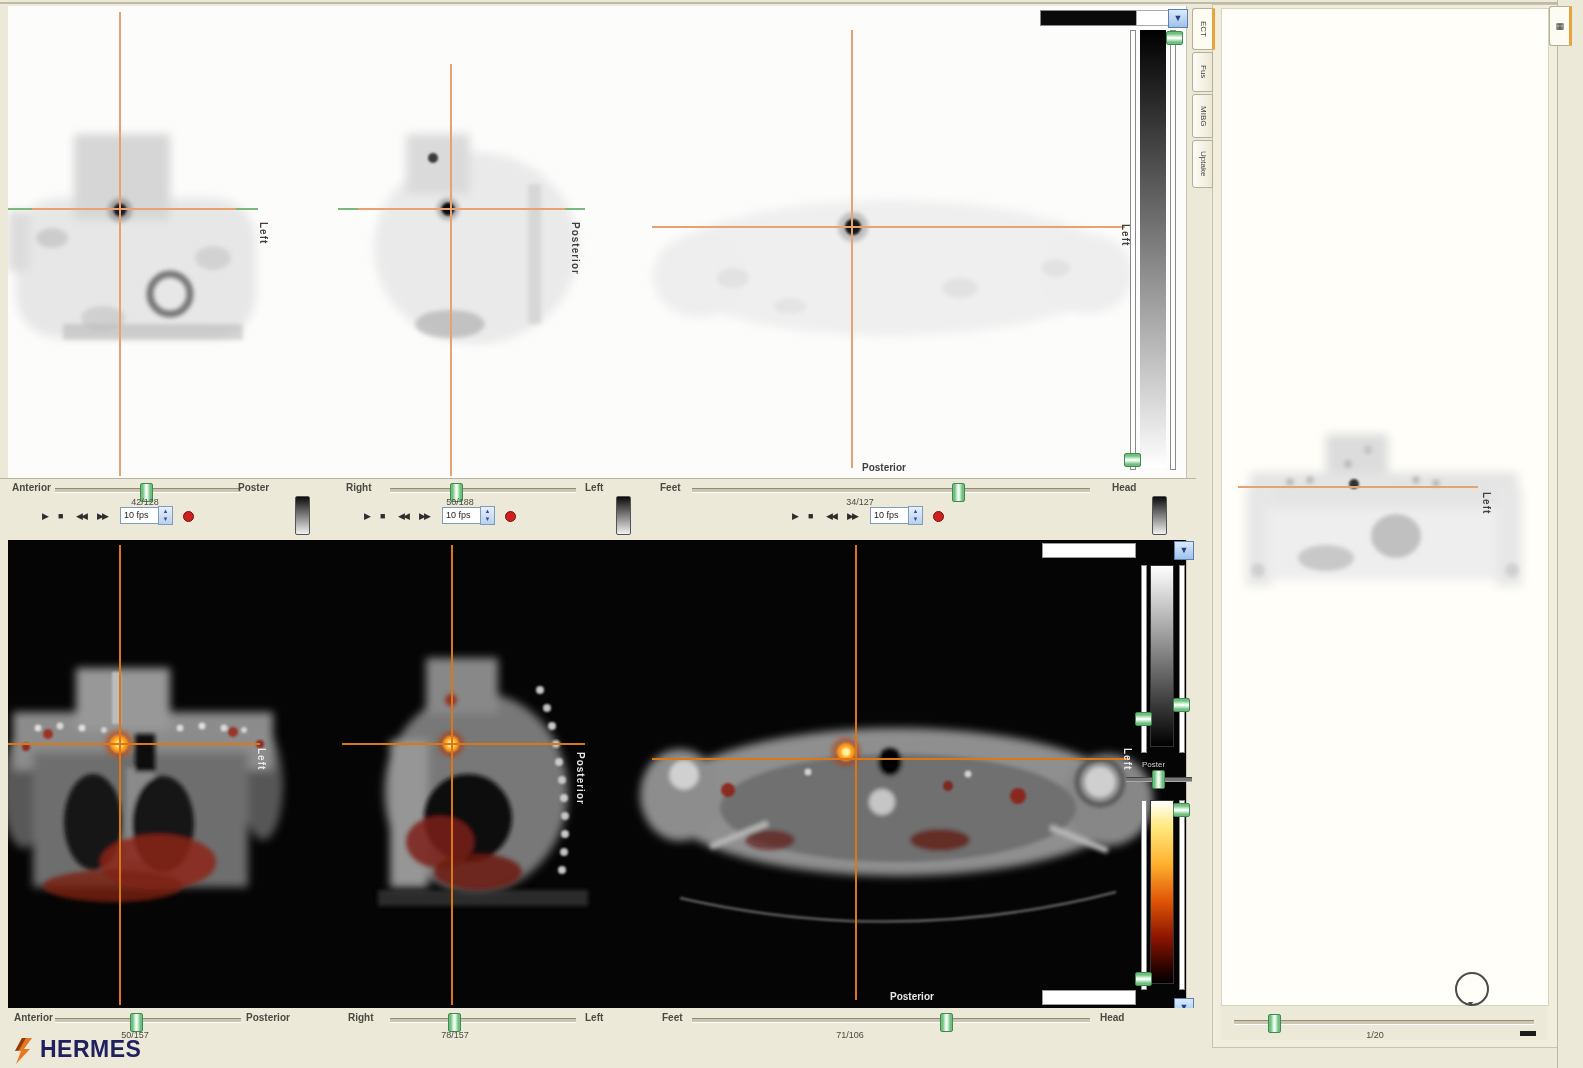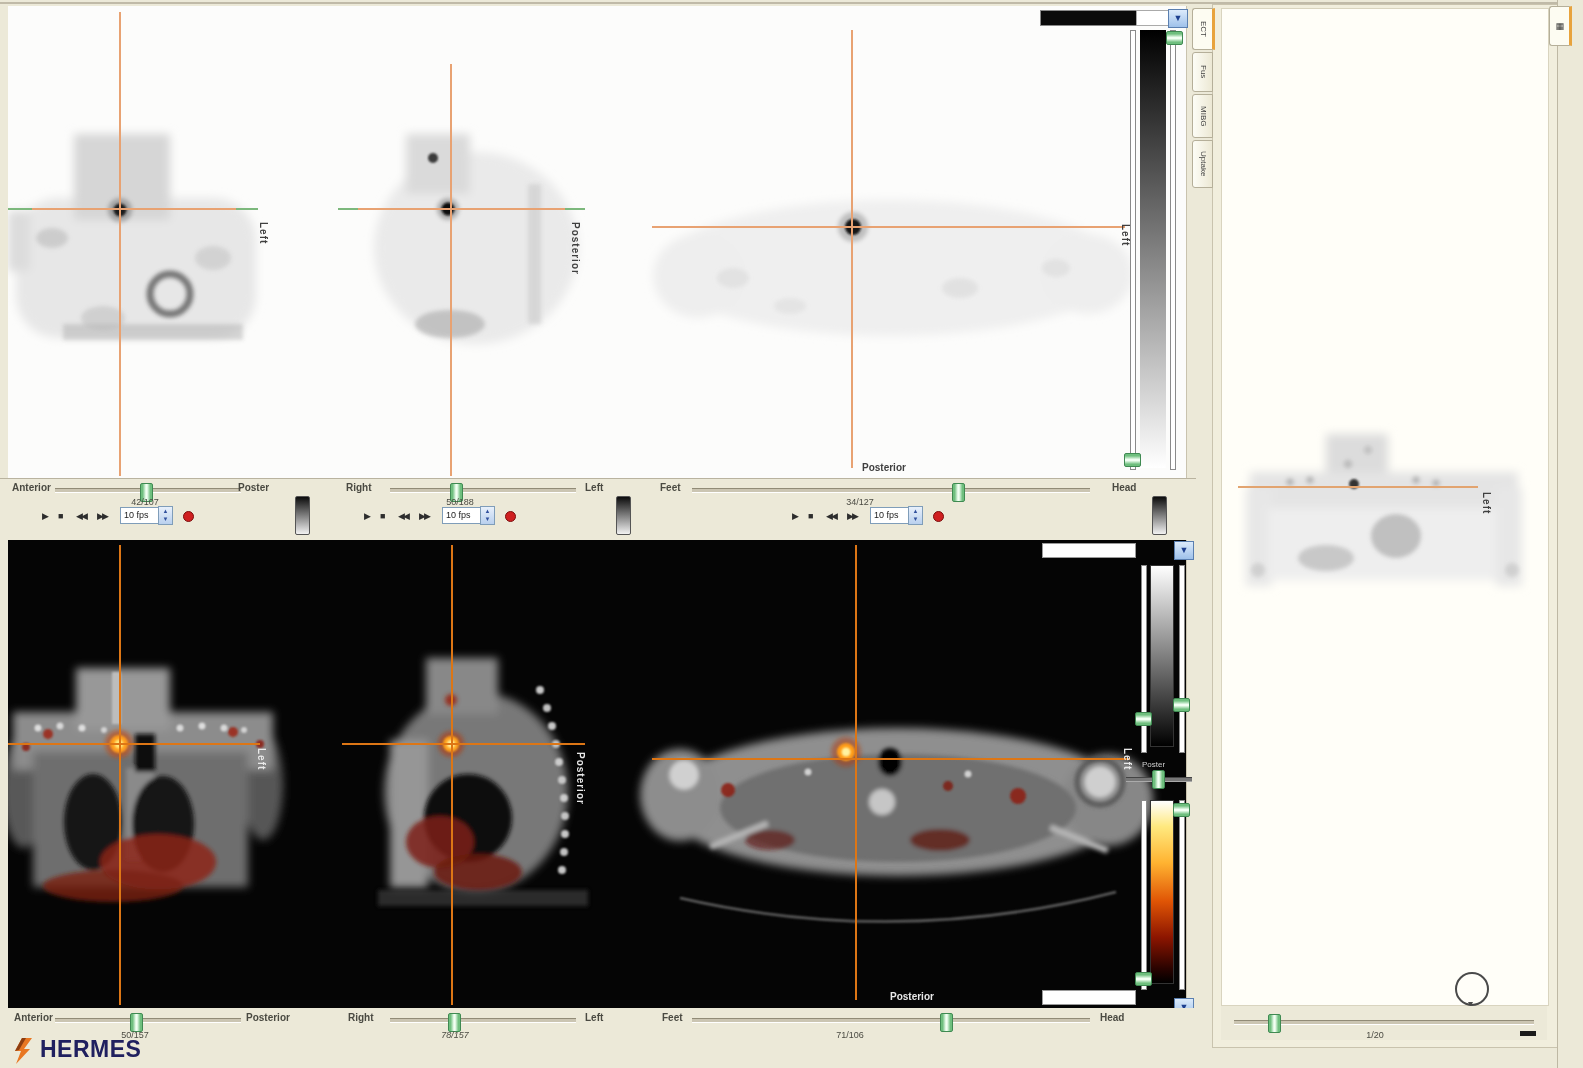--- a/index.html
+++ b/index.html
@@ -157,21 +157,21 @@
 <div class="abs vtrack" style="left:1170px;top:30px;height:438px;"></div>
 <div class="abs thumb-flat" style="left:1166px;top:31px;"></div>
 <div class="abs thumb-flat" style="left:1124px;top:453px;"></div>
 
 <div class="abs" id="strip1"></div>
 
 <div class="abs slabel" style="left:12px;top:482px;">Anterior</div>
 <div class="abs track" style="left:55px;top:488px;width:186px;"></div>
 <div class="abs thumb" style="left:140px;top:483px;"></div>
 <div class="abs slabel" style="left:238px;top:482px;">Poster</div>
-<div class="abs counter" style="left:105px;top:497px;">42/107</div>
+<div class="abs counter" style="left:105px;top:497px;">42/128</div>
 <span class="abs pbtn" style="left:42px;top:508px;">▶</span>
 <span class="abs pbtn" style="left:58px;top:508px;">■</span>
 <span class="abs pbtn dbl" style="left:76px;top:508px;">◀◀</span>
 <span class="abs pbtn dbl" style="left:97px;top:508px;">▶▶</span>
 <div class="abs fpsbox" style="left:120px;top:507px;">10 fps</div>
 <div class="abs spinner" style="left:158px;top:506px;">▲<br>▼</div>
 <div class="abs reddot" style="left:183px;top:511px;"></div>
 <div class="abs minigrad" style="left:295px;top:496px;"></div>
 
 <div class="abs slabel" style="left:346px;top:482px;">Right</div>
@@ -345,21 +345,21 @@
 <div class="abs slabel" style="left:14px;top:1012px;">Anterior</div>
 <div class="abs track" style="left:55px;top:1018px;width:186px;"></div>
 <div class="abs thumb" style="left:130px;top:1013px;"></div>
 <div class="abs slabel" style="left:246px;top:1012px;">Posterior</div>
 <div class="abs counter" style="left:95px;top:1030px;">50/157</div>
 
 <div class="abs slabel" style="left:348px;top:1012px;">Right</div>
 <div class="abs track" style="left:390px;top:1018px;width:186px;"></div>
 <div class="abs thumb" style="left:448px;top:1013px;"></div>
 <div class="abs slabel" style="left:585px;top:1012px;">Left</div>
-<div class="abs counter" style="left:415px;top:1030px;font-style:italic;">78/157</div>
+<div class="abs counter" style="left:415px;top:1030px;">78/157</div>
 
 <div class="abs slabel" style="left:662px;top:1012px;">Feet</div>
 <div class="abs track" style="left:692px;top:1018px;width:398px;"></div>
 <div class="abs thumb" style="left:940px;top:1013px;"></div>
 <div class="abs slabel" style="left:1100px;top:1012px;">Head</div>
 <div class="abs counter" style="left:810px;top:1030px;">71/106</div>
 
 <svg class="abs" style="left:12px;top:1038px;" width="24" height="26" viewBox="0 0 24 26">
   <polygon points="10,0 20,0 12,11 18,11 4,26 9,13 3,13" fill="#e87722"></polygon>
   <polygon points="10,0 14,0 7,12 3,13" fill="#8c3d10"></polygon>

